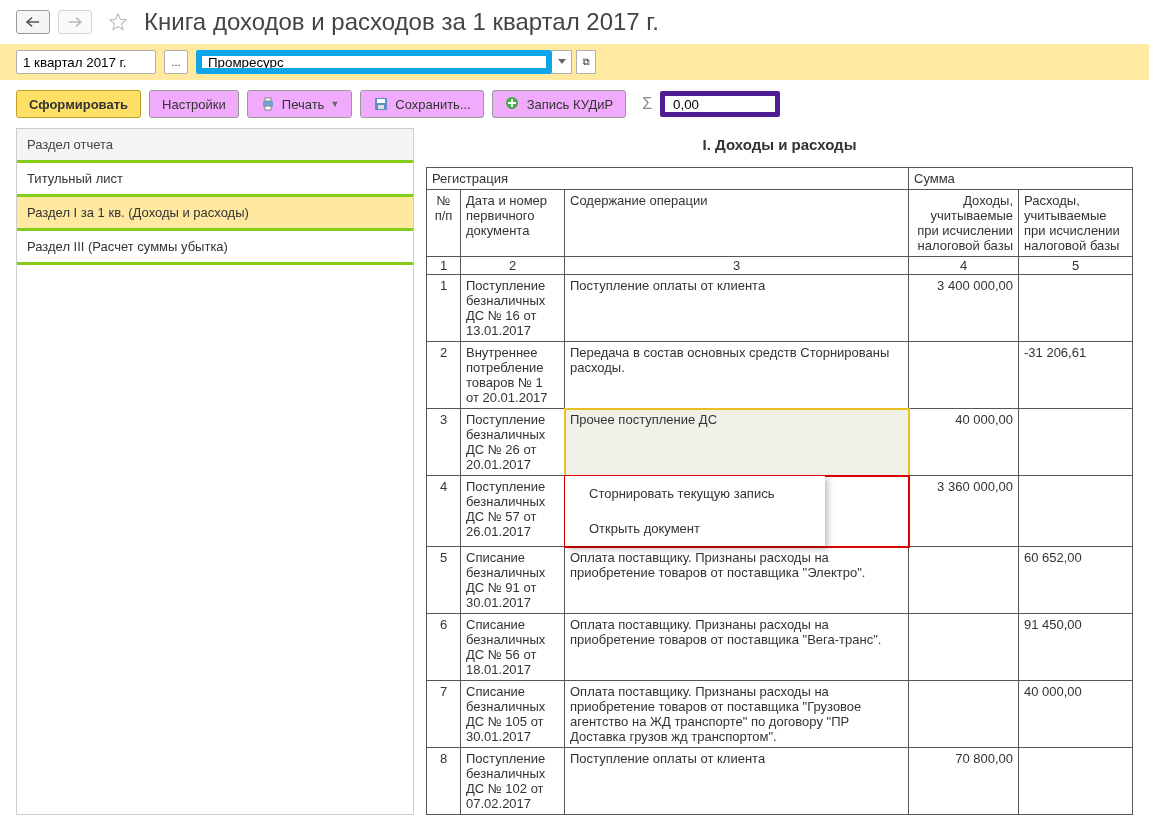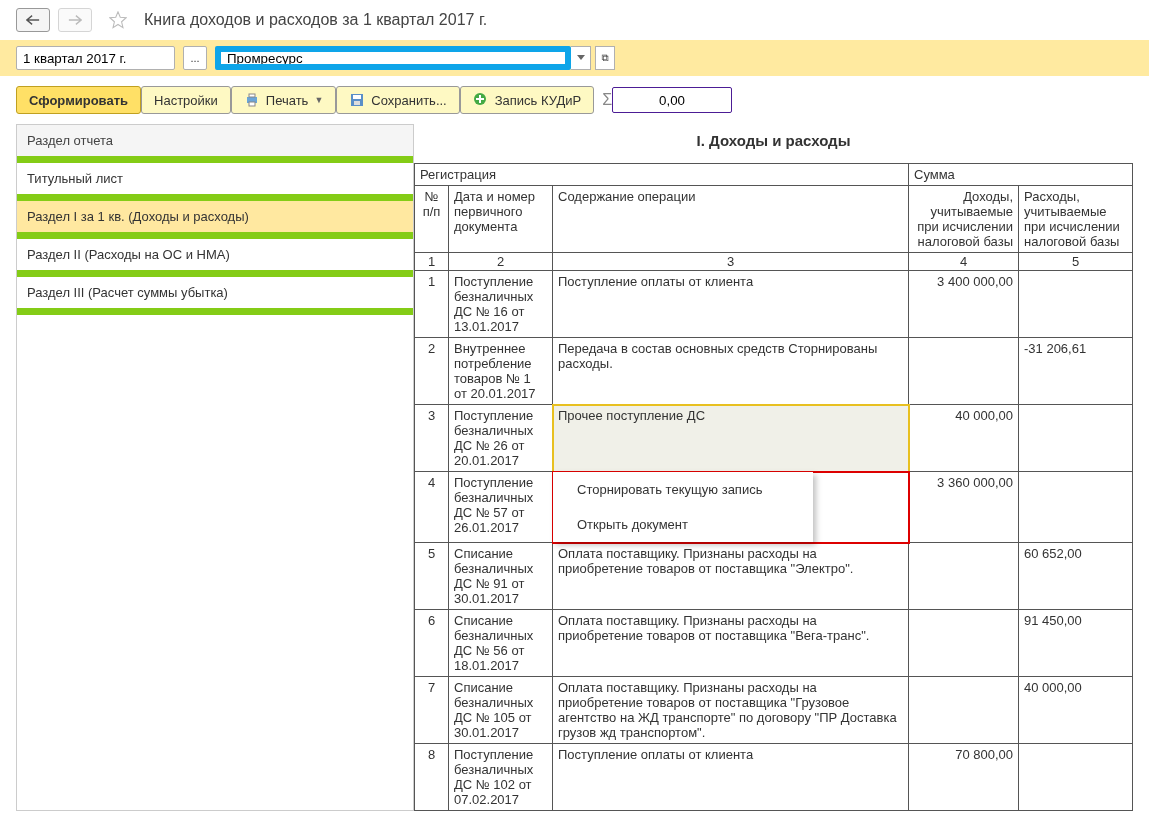--- a/index.html
+++ b/index.html
@@ -1,39 +1,39 @@
 <!DOCTYPE html>
 <html><head>
 <meta charset="utf-8">
 <style>
 html,body{margin:0;padding:0;font-family:Arial,sans-serif;font-size:13px;color:#333;background:#fff}
 *{box-sizing:border-box}
 .top-bar{display:flex;align-items:center;padding:8px 16px;gap:8px}
 .nav-btn{width:34px;height:24px;border:1px solid #999;border-radius:3px;background:#f5f5f5;display:flex;align-items:center;justify-content:center;cursor:pointer}
 .nav-btn svg{width:14px;height:12px}
 .star{width:20px;height:20px;margin:0 8px;display:flex;align-items:center;justify-content:center}
-.title{font-size:16px;color:#444}
+.title{font-size:24px;color:#444}
 .filter-bar{background:#ffeaa0;padding:6px 16px;display:flex;gap:8px;align-items:center}
-.period-input{background:#fff;border:1px solid #b0b0b0;padding:3px 6px;width:159px;height:24px;border-radius:2px}
+.period-input{background:#fff;border:1px solid #b0b0b0;padding:3px 6px;width:140px;height:24px;border-radius:2px}
 .dots-btn{width:24px;height:24px;border:1px solid #b0b0b0;background:#fff;border-radius:2px;font-size:11px;display:flex;align-items:center;justify-content:center}
 .org-wrap{display:flex;flex:0 0 400px}
 .org-select{background:#fff;border:6px solid #0ea5e9;padding:3px 6px;height:24px;flex:1;border-radius:2px}
 .drop-btn{width:20px;height:24px;border:1px solid #b0b0b0;border-left:none;background:#fff;display:flex;align-items:center;justify-content:center}
 .pop-btn{width:20px;height:24px;border:1px solid #b0b0b0;background:#fff;margin-left:4px;display:flex;align-items:center;justify-content:center;font-size:10px}
-.toolbar{padding:10px 16px;display:flex;align-items:center}
-.btn{height:28px;padding:0 12px;border:1px solid #999;border-radius:3px;background:#fef9c3;display:inline-flex;align-items:center;gap:6px;cursor:pointer;font-size:13px}
+.toolbar{padding:10px 16px;display:flex;gap:8px;align-items:center}
+.btn{height:28px;padding:0 12px;border:1px solid #999;border-radius:3px;background:#f0abfc;display:inline-flex;align-items:center;gap:6px;cursor:pointer;font-size:13px}
 .btn-primary{background:#ffe066;border-color:#c0a020;font-weight:bold}
 .sigma{font-size:16px;color:#888;margin-left:8px}
-.sum-box{width:120px;height:26px;border:1px solid #4c1d95;padding:3px 8px;text-align:center;border-radius:2px}
+.sum-box{width:120px;height:26px;border:5px solid #4c1d95;padding:3px 8px;text-align:left;border-radius:2px}
 .content{display:flex;min-height:670px;padding:0 16px 16px}
 .sidebar{width:398px;border:1px solid #ccc}
-.side-item{padding:8px 10px;border-bottom:7px solid #84cc16;cursor:pointer}
+.side-item{padding:8px 10px;border-bottom:3px solid #84cc16;cursor:pointer}
 .side-header{background:#f5f5f5;font-weight:normal;color:#444}
 .side-active{background:#ffe8a0}
-.report{flex:1;margin-left:0}
+.report{flex:1;margin-left:12px}
 .section-title{text-align:center;font-size:15px;font-weight:bold;padding:8px 0 14px;color:#333}
 table{width:100%;border-collapse:collapse}
 th,td{border:1px solid #555;padding:3px 5px;vertical-align:top;font-size:13px}
 th{font-weight:normal;text-align:left;background:#fff}
 .col-n{width:34px;text-align:center}
 .col-doc{width:104px}
 .col-in{width:110px;text-align:right}
 .col-out{width:114px;text-align:left}
 .num-row td{text-align:center;padding:1px}
 .cell-hl{background:#f0f0e8;outline:2px solid #e8c020;outline-offset:-1px}
@@ -111,21 +111,20 @@
     </div>
   <span class="sigma">Σ</span>
   <input class="sum-box" value="0,00" style="">
 </div>
 
 <div class="content">
   <div class="sidebar">
     <div class="side-item side-header">Раздел отчета</div>
     <div class="side-item">Титульный лист</div>
     <div class="side-item side-active">Раздел I за 1 кв. (Доходы и расходы)</div>
-    <div class="side-item">Раздел II (Расходы на ОС и НМА)</div>
     <div class="side-item">Раздел III (Расчет суммы убытка)</div>
   </div>
 
   <div class="report">
     <div class="section-title">I. Доходы и расходы</div>
     <table>
       <tbody>
           <tr>
         <th colspan="3">Регистрация</th>
         <th colspan="2">Сумма</th>

